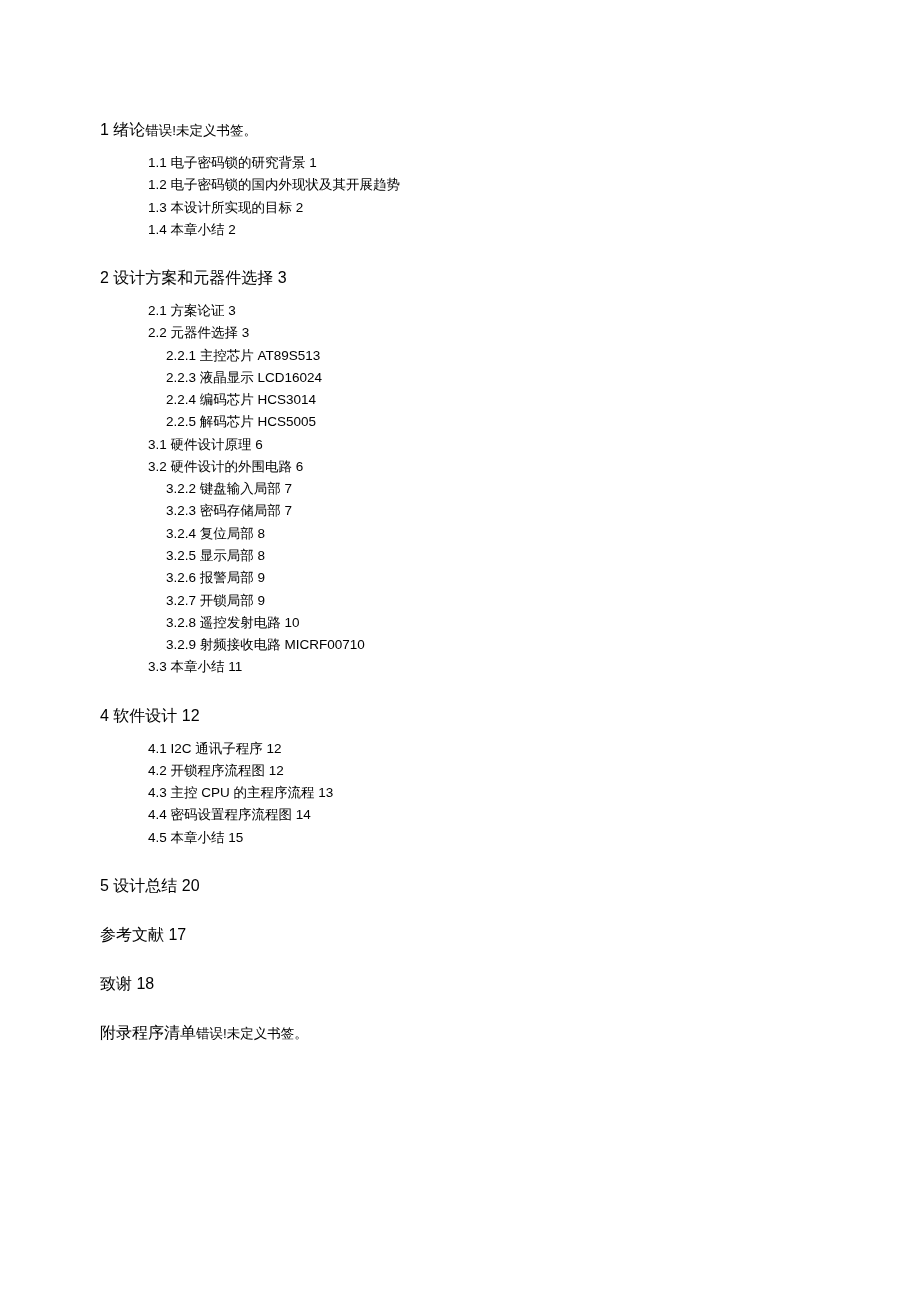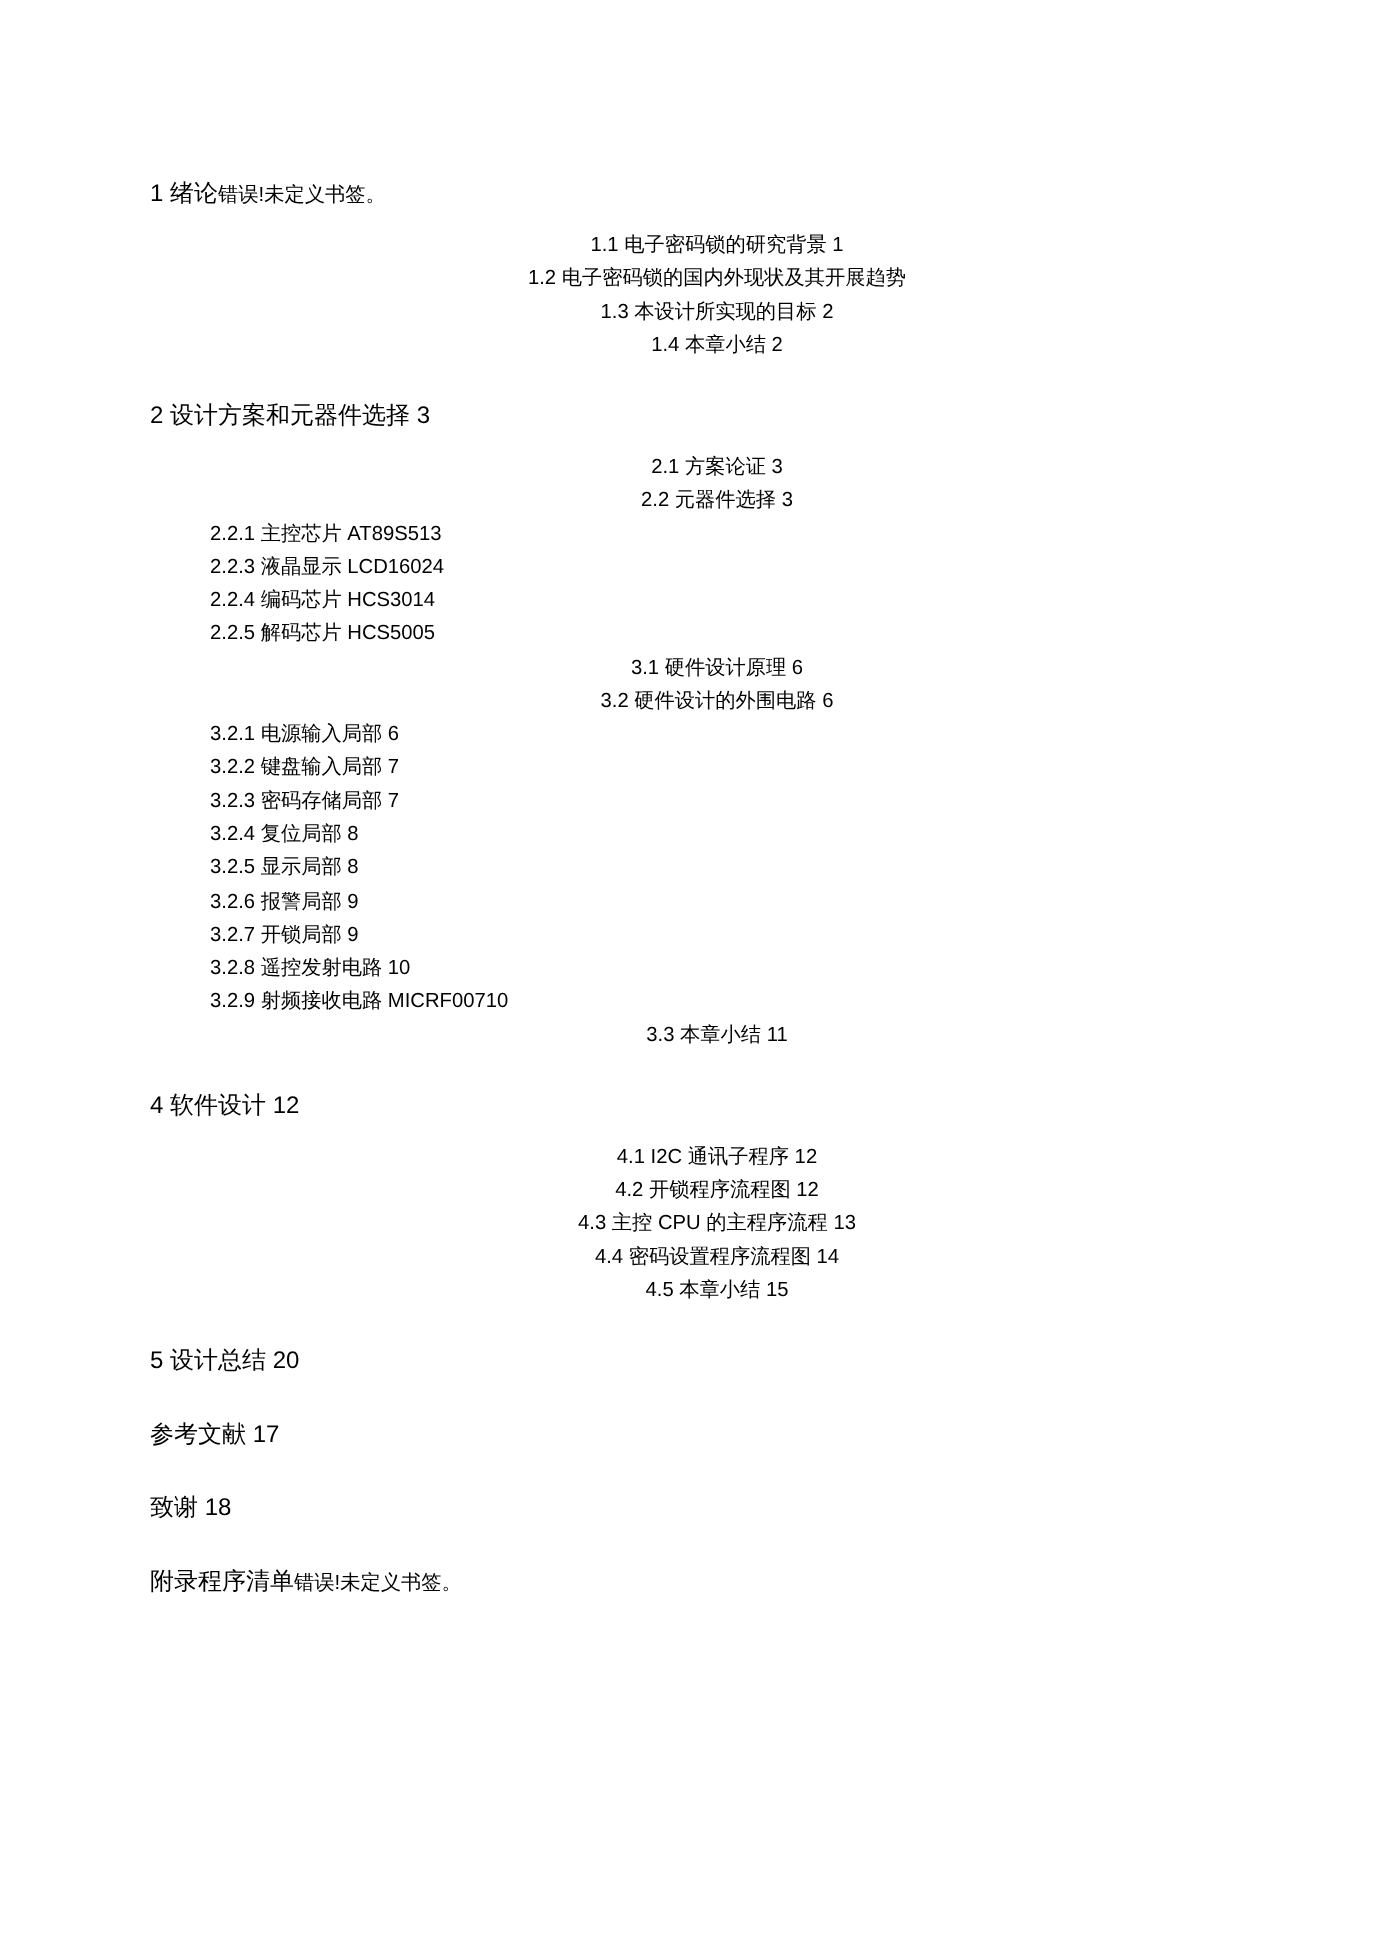--- a/index.html
+++ b/index.html
@@ -21,27 +21,26 @@
   }
   .l1.first {
     margin-top: 0;
   }
   .l1 .num {
     font-size: 16px;
   }
   .l2 {
     font-size: 13.5px;
     line-height: 1.65;
-    margin-left: 36px;
-    text-align: center;
+    margin-left: 48px;
   }
   .l3 {
     font-size: 13.5px;
     line-height: 1.65;
-    margin-left: 40px;
+    margin-left: 66px;
   }
   .err {
     font-size: 13.5px;
   }
 </style>
 </head>
 <body>
 
 <div class="page">
 
@@ -59,21 +58,20 @@
   </div>
   <div class="l2">2.1  方案论证 3</div>
   <div class="l2">2.2  元器件选择 3</div>
   <div class="l3">2.2.1 主控芯片 AT89S513</div>
   <div class="l3">2.2.3  液晶显示 LCD16024</div>
   <div class="l3">2.2.4  编码芯片 HCS3014</div>
   <div class="l3">2.2.5  解码芯片 HCS5005</div>
 
   <div class="l2">3.1  硬件设计原理 6</div>
   <div class="l2">3.2  硬件设计的外围电路 6</div>
-  <div class="l3">3.2.1  电源输入局部 6</div>
   <div class="l3">3.2.2  键盘输入局部 7</div>
   <div class="l3">3.2.3  密码存储局部 7</div>
   <div class="l3">3.2.4  复位局部 8</div>
   <div class="l3">3.2.5  显示局部 8</div>
   <div class="l3">3.2.6  报警局部 9</div>
   <div class="l3">3.2.7  开锁局部 9</div>
   <div class="l3">3.2.8  遥控发射电路 10</div>
   <div class="l3">3.2.9  射频接收电路 MICRF00710</div>
   <div class="l2">3.3  本章小结 11</div>
 

